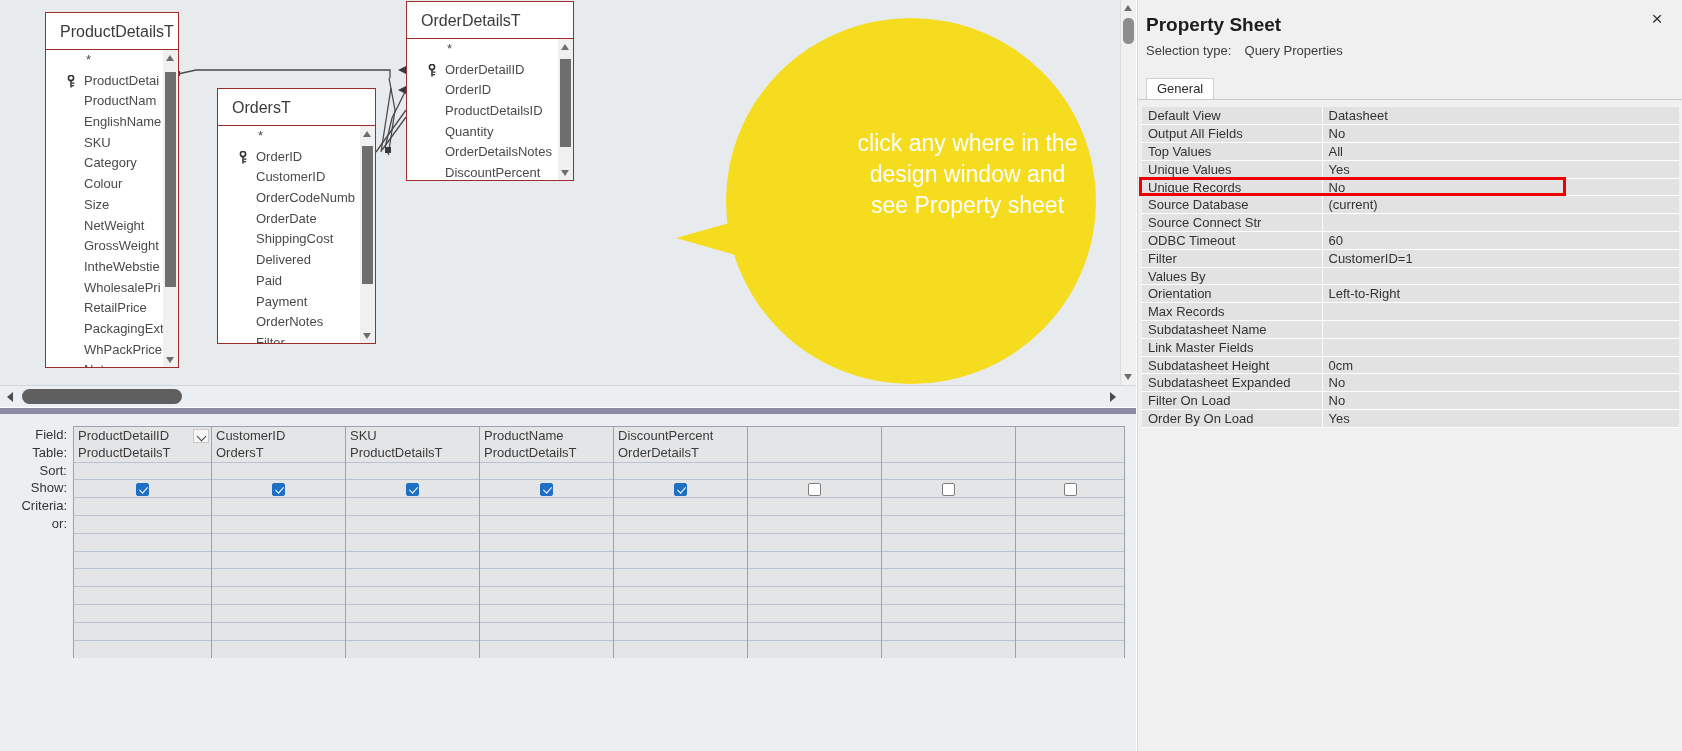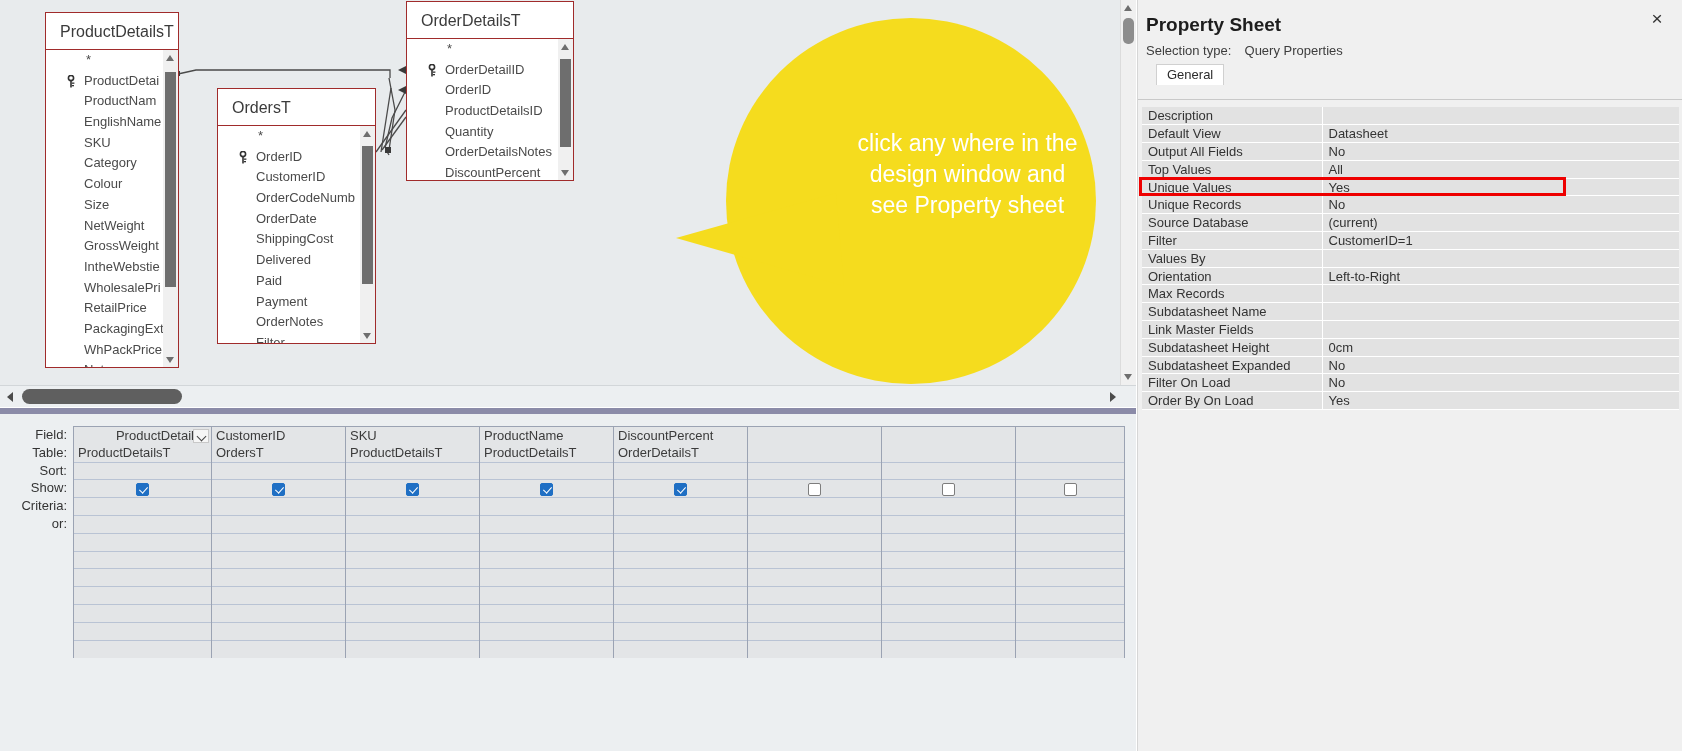--- a/index.html
+++ b/index.html
@@ -300,23 +300,22 @@
     cursor: pointer;
   }
   #prop-seltype {
     position: absolute;
     left: 8px; top: 43px;
     font-size: 13px;
     color: #3d3d3d;
   }
   #prop-tabs {
     position: absolute;
-    left: 8px; top: 64px;
+    left: 8px; top: 78px;
     height: 15px;
-    margin-left: 10px;
   }
   #prop-tabs .tab {
     display: inline-block;
     background: #ffffff;
     border: 1px solid #d0d0d0;
     border-bottom: none;
     padding: 2px 10px 3px 10px;
     font-size: 13px;
     color: #2b2b2b;
   }
@@ -496,21 +495,21 @@
         <div>Field:</div>
         <div>Table:</div>
         <div>Sort:</div>
         <div>Show:</div>
         <div>Criteria:</div>
         <div>or:</div>
       </div>
     <table id="grid-table">
         <tbody>
           <tr class="r-field">
-            <td class="has-drop" style="width: 138px; text-align: right;">ProductDetailID<span class="dropbtn"></span></td>
+            <td class="has-drop" style="width: 138px;">ProductDetailID<span class="dropbtn"></span></td>
             <td style="width: 134px;">CustomerID</td>
             <td style="width: 134px;">SKU</td>
             <td style="width: 134px;">ProductName</td>
             <td style="width: 134px;">DiscountPercent</td>
             <td style="width: 134px;"></td>
             <td style="width: 134px;"></td>
             <td style="width: 109px;"></td>
           </tr>
           <tr class="r-table">
             <td style="width: 138px;">ProductDetailsT</td>
@@ -646,24 +645,20 @@
       <span style="display:inline-block;width:6px;"></span>
       <span>Query Properties</span>
     </div>
     <div id="prop-tabs">
       <span class="tab">General</span>
     </div>
     <div id="prop-divider"></div>
     <table id="prop-table">
         <tbody>
           <tr>
-            <td class="pname">Description</td>
-            <td class="pval"></td>
-          </tr>
-          <tr>
             <td class="pname">Default View</td>
             <td class="pval">Datasheet</td>
           </tr>
           <tr>
             <td class="pname">Output All Fields</td>
             <td class="pval">No</td>
           </tr>
           <tr>
             <td class="pname">Top Values</td>
             <td class="pval">All</td>
@@ -672,20 +667,28 @@
             <td class="pname">Unique Values</td>
             <td class="pval">Yes</td>
           </tr>
           <tr>
             <td class="pname">Unique Records</td>
             <td class="pval">No</td>
           </tr>
           <tr>
             <td class="pname">Source Database</td>
             <td class="pval">(current)</td>
+          </tr>
+          <tr>
+            <td class="pname">Source Connect Str</td>
+            <td class="pval"></td>
+          </tr>
+          <tr>
+            <td class="pname">ODBC Timeout</td>
+            <td class="pval">60</td>
           </tr>
           <tr>
             <td class="pname">Filter</td>
             <td class="pval">CustomerID=1</td>
           </tr>
           <tr>
             <td class="pname">Values By</td>
             <td class="pval"></td>
           </tr>
           <tr>

